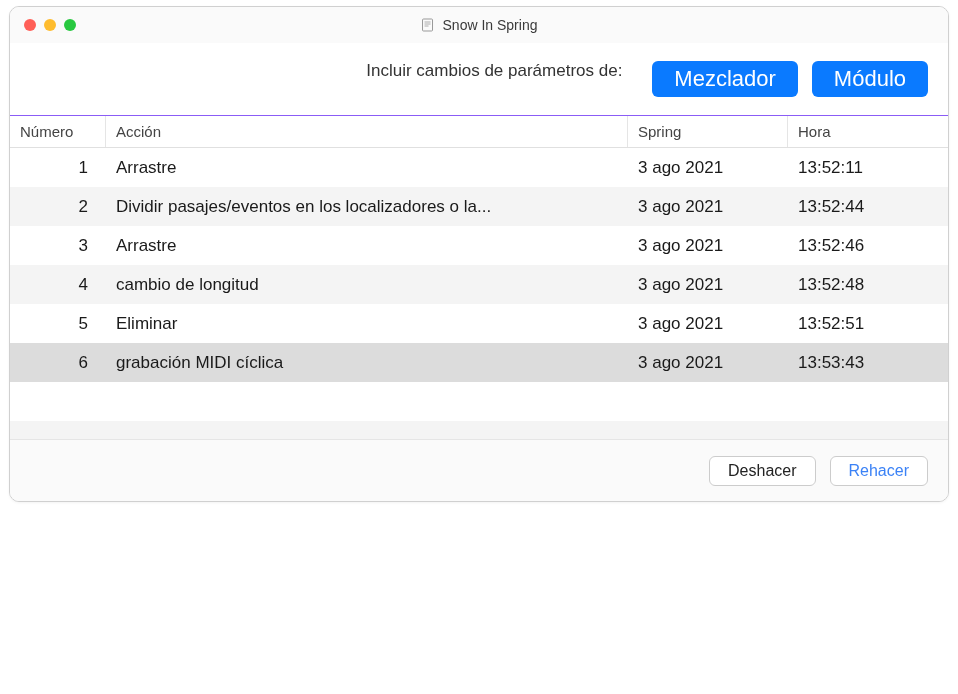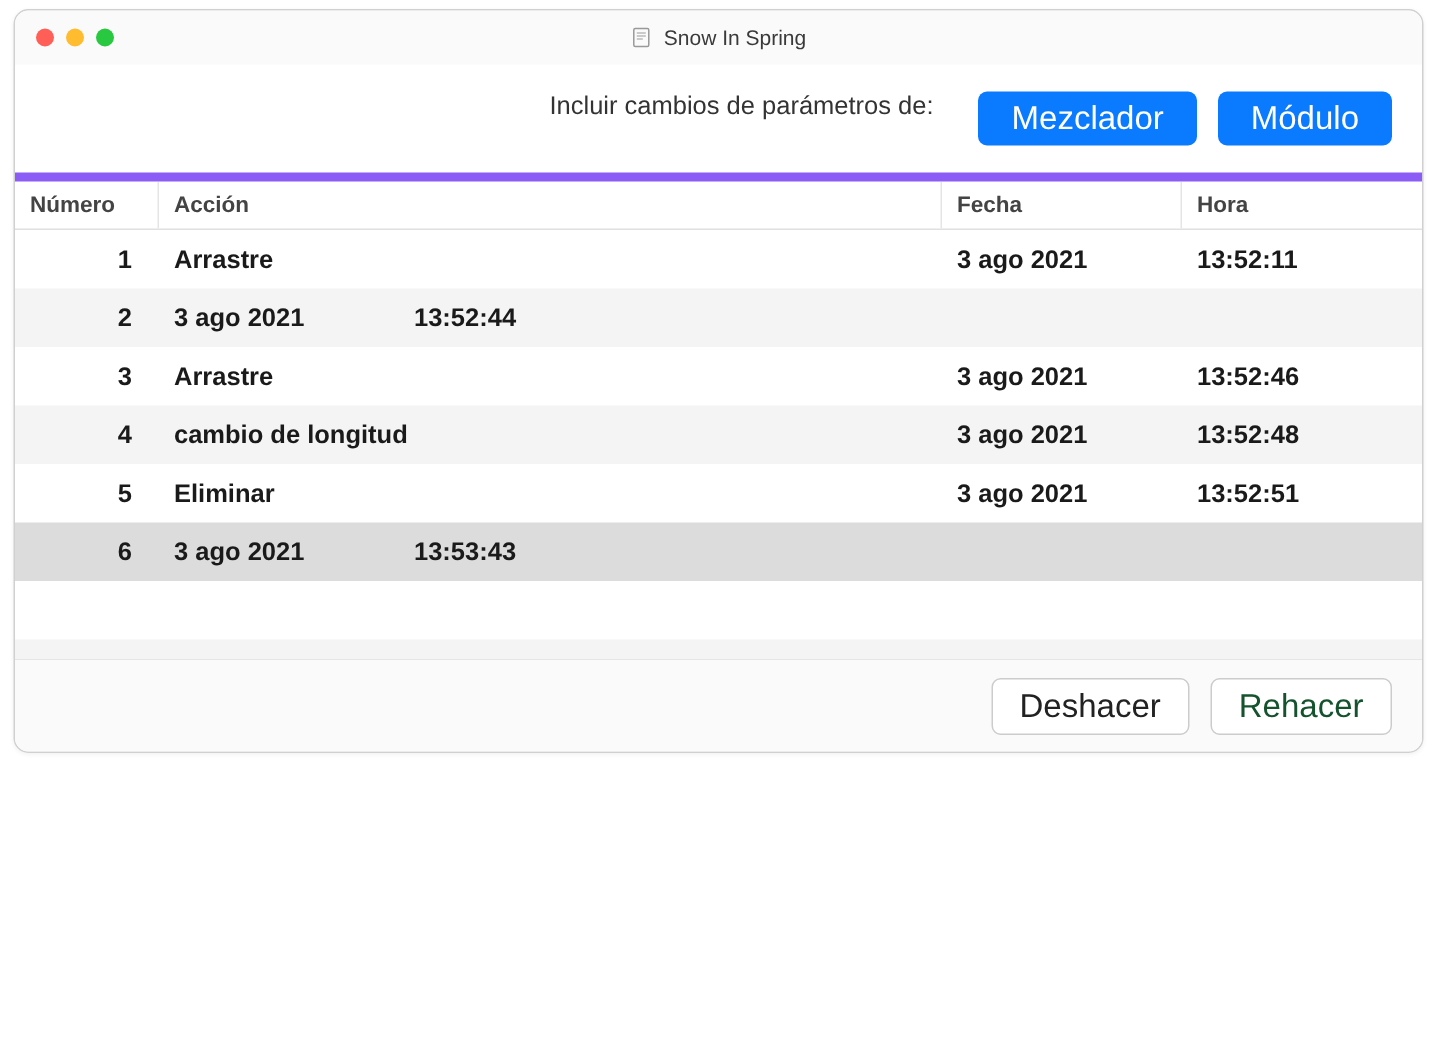--- a/index.html
+++ b/index.html
@@ -101,22 +101,21 @@
       border: none;
       padding: 5px 22px;
       border-radius: 6px;
       font-size: 22px;
       cursor: pointer;
     }
     
     .table-container {
       flex: 1;
       overflow: auto;
-      border-top: 6px solid #8b5cf6;
-      font-weight: bold;
+      border-top: 1px solid #8b5cf6;
     }
     
     .table-header {
       display: flex;
       background: #fff;
       border-bottom: 1px solid #e0e0e0;
       font-size: 15px;
       color: #444;
       height: 32px;
       align-items: center;
@@ -208,27 +207,27 @@
       gap: 14px;
       border-top: 1px solid #e5e5e5;
       background: #fafafa;
     }
     
     .btn-default {
       background: #fff;
       border: 1px solid #ccc;
       padding: 5px 18px;
       border-radius: 6px;
-      font-size: 22px;
+      font-size: 16px;
       cursor: pointer;
       color: #222;
     }
     
     .btn-default:disabled {
-      color: #14532d;
+      color: #3b82f6;
       cursor: default;
     }
   </style>
 </head>
 <body>
 
 <div class="window">
 
   <div class="titlebar">
     <div class="traffic-lights">
@@ -252,32 +251,33 @@
     <div class="btn-group">
       <button class="btn-primary">Mezclador</button>
       <button class="btn-primary">Módulo</button>
     </div>
   </div>
 
   <div class="table-container">
     <div class="table-header">
       <div class="col col-num">Número</div>
       <div class="col col-action">Acción</div>
-      <div class="col col-date">Fecha</div>
+      <div class="col col-date">Spring</div>
       <div class="col col-time">Hora</div>
     </div>
     <div class="table-body" id="table-body">
     <div class="table-row">
           <div class="col col-num">1</div>
           <div class="col col-action">Arrastre</div>
           <div class="col col-date">3 ago 2021</div>
           <div class="col col-time">13:52:11</div>
         </div>
         <div class="table-row">
           <div class="col col-num">2</div>
+          <div class="col col-action">Dividir pasajes/eventos en los localizadores o la...</div>
           <div class="col col-date">3 ago 2021</div>
           <div class="col col-time">13:52:44</div>
         </div>
         <div class="table-row">
           <div class="col col-num">3</div>
           <div class="col col-action">Arrastre</div>
           <div class="col col-date">3 ago 2021</div>
           <div class="col col-time">13:52:46</div>
         </div>
         <div class="table-row">
@@ -287,20 +287,21 @@
           <div class="col col-time">13:52:48</div>
         </div>
         <div class="table-row">
           <div class="col col-num">5</div>
           <div class="col col-action">Eliminar</div>
           <div class="col col-date">3 ago 2021</div>
           <div class="col col-time">13:52:51</div>
         </div>
         <div class="table-row selected">
           <div class="col col-num">6</div>
+          <div class="col col-action">grabación MIDI cíclica</div>
           <div class="col col-date">3 ago 2021</div>
           <div class="col col-time">13:53:43</div>
         </div>
         <div class="table-row"></div>
         <div class="table-row"></div>
         <div class="table-row"></div>
         <div class="table-row"></div>
         <div class="table-row"></div>
       </div>
   </div>

